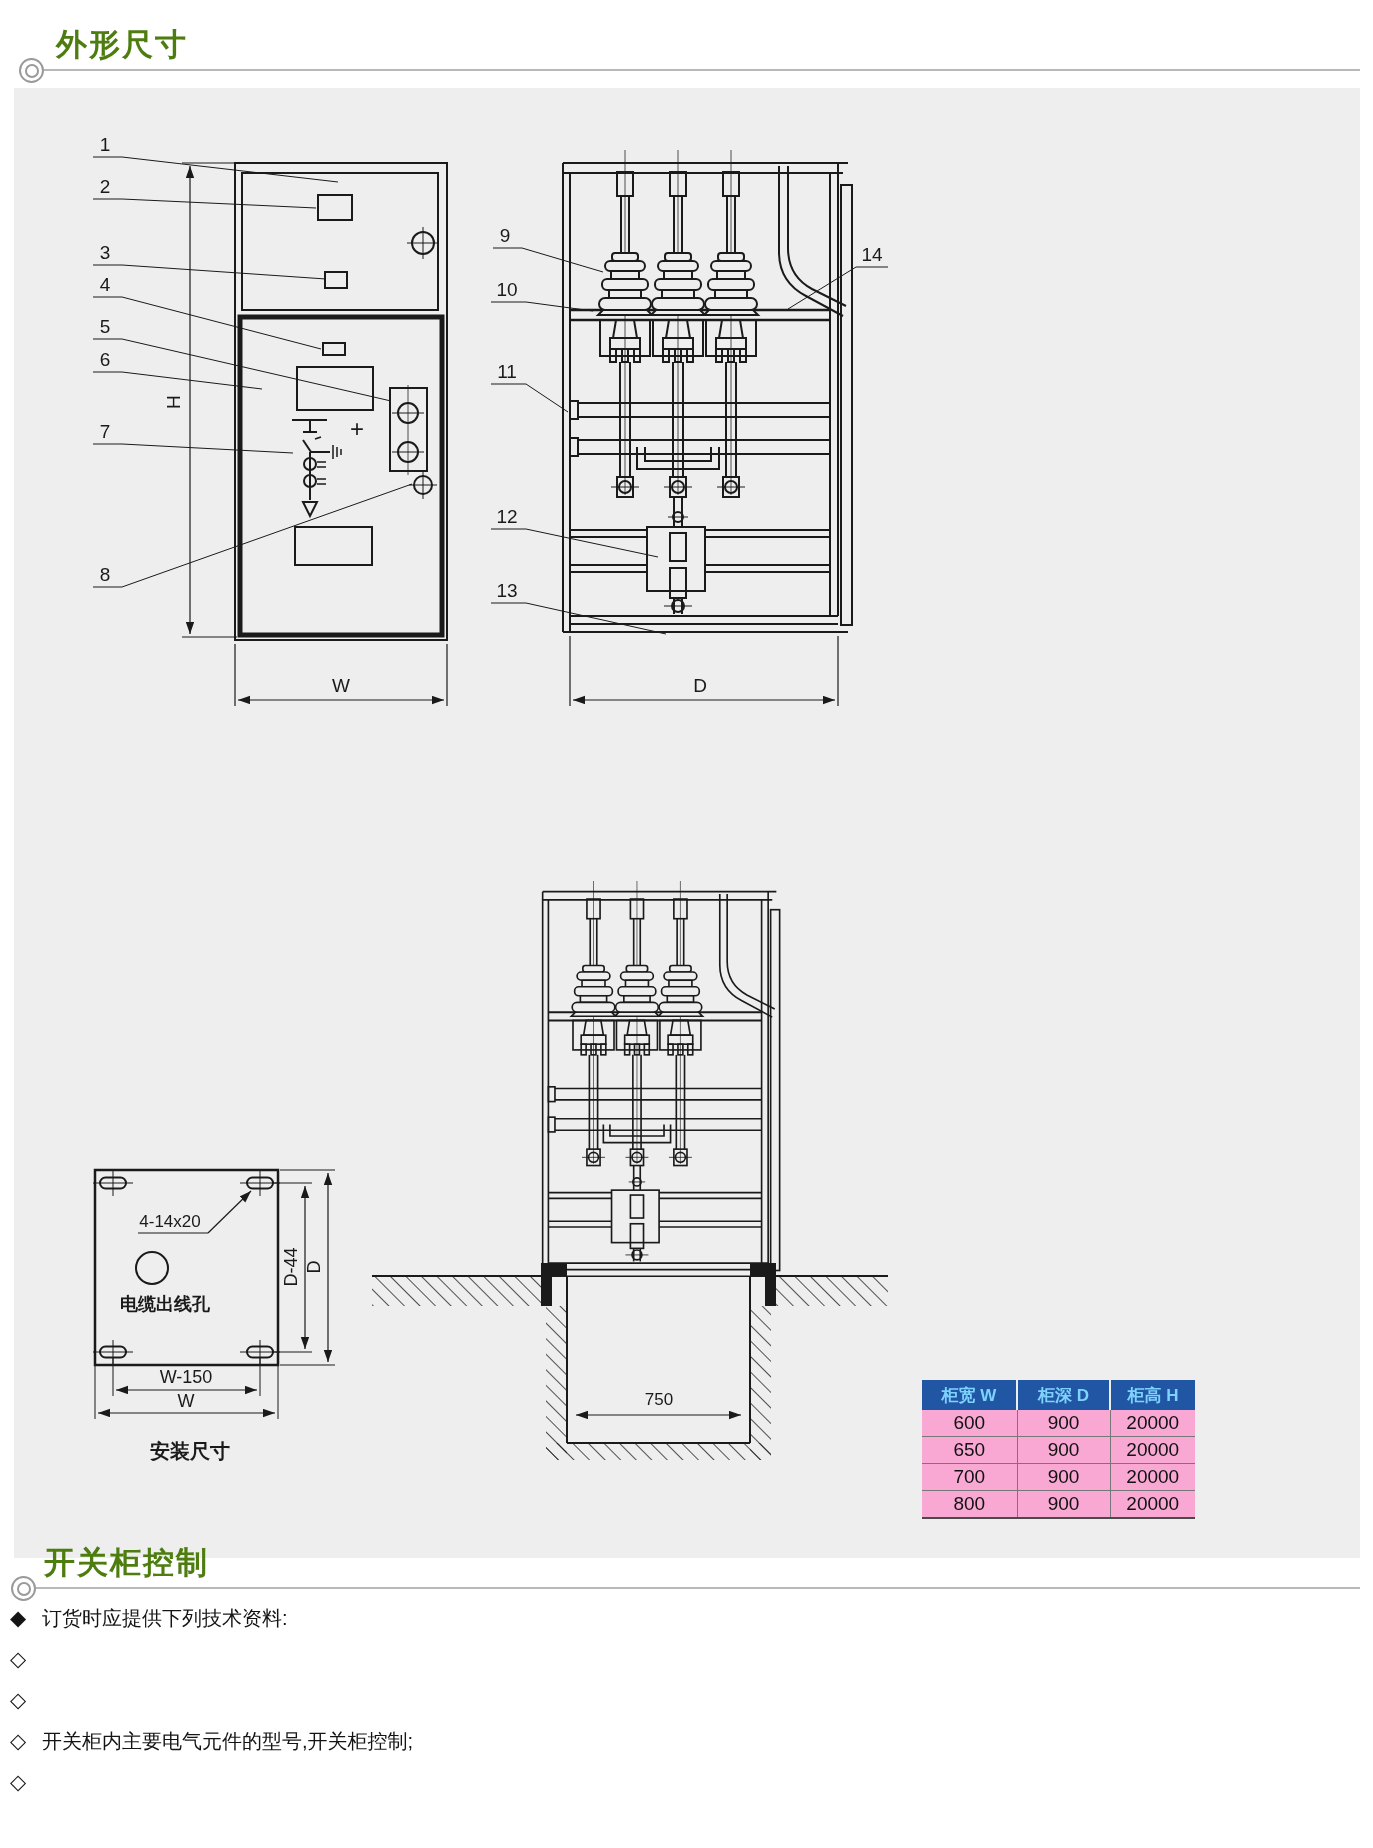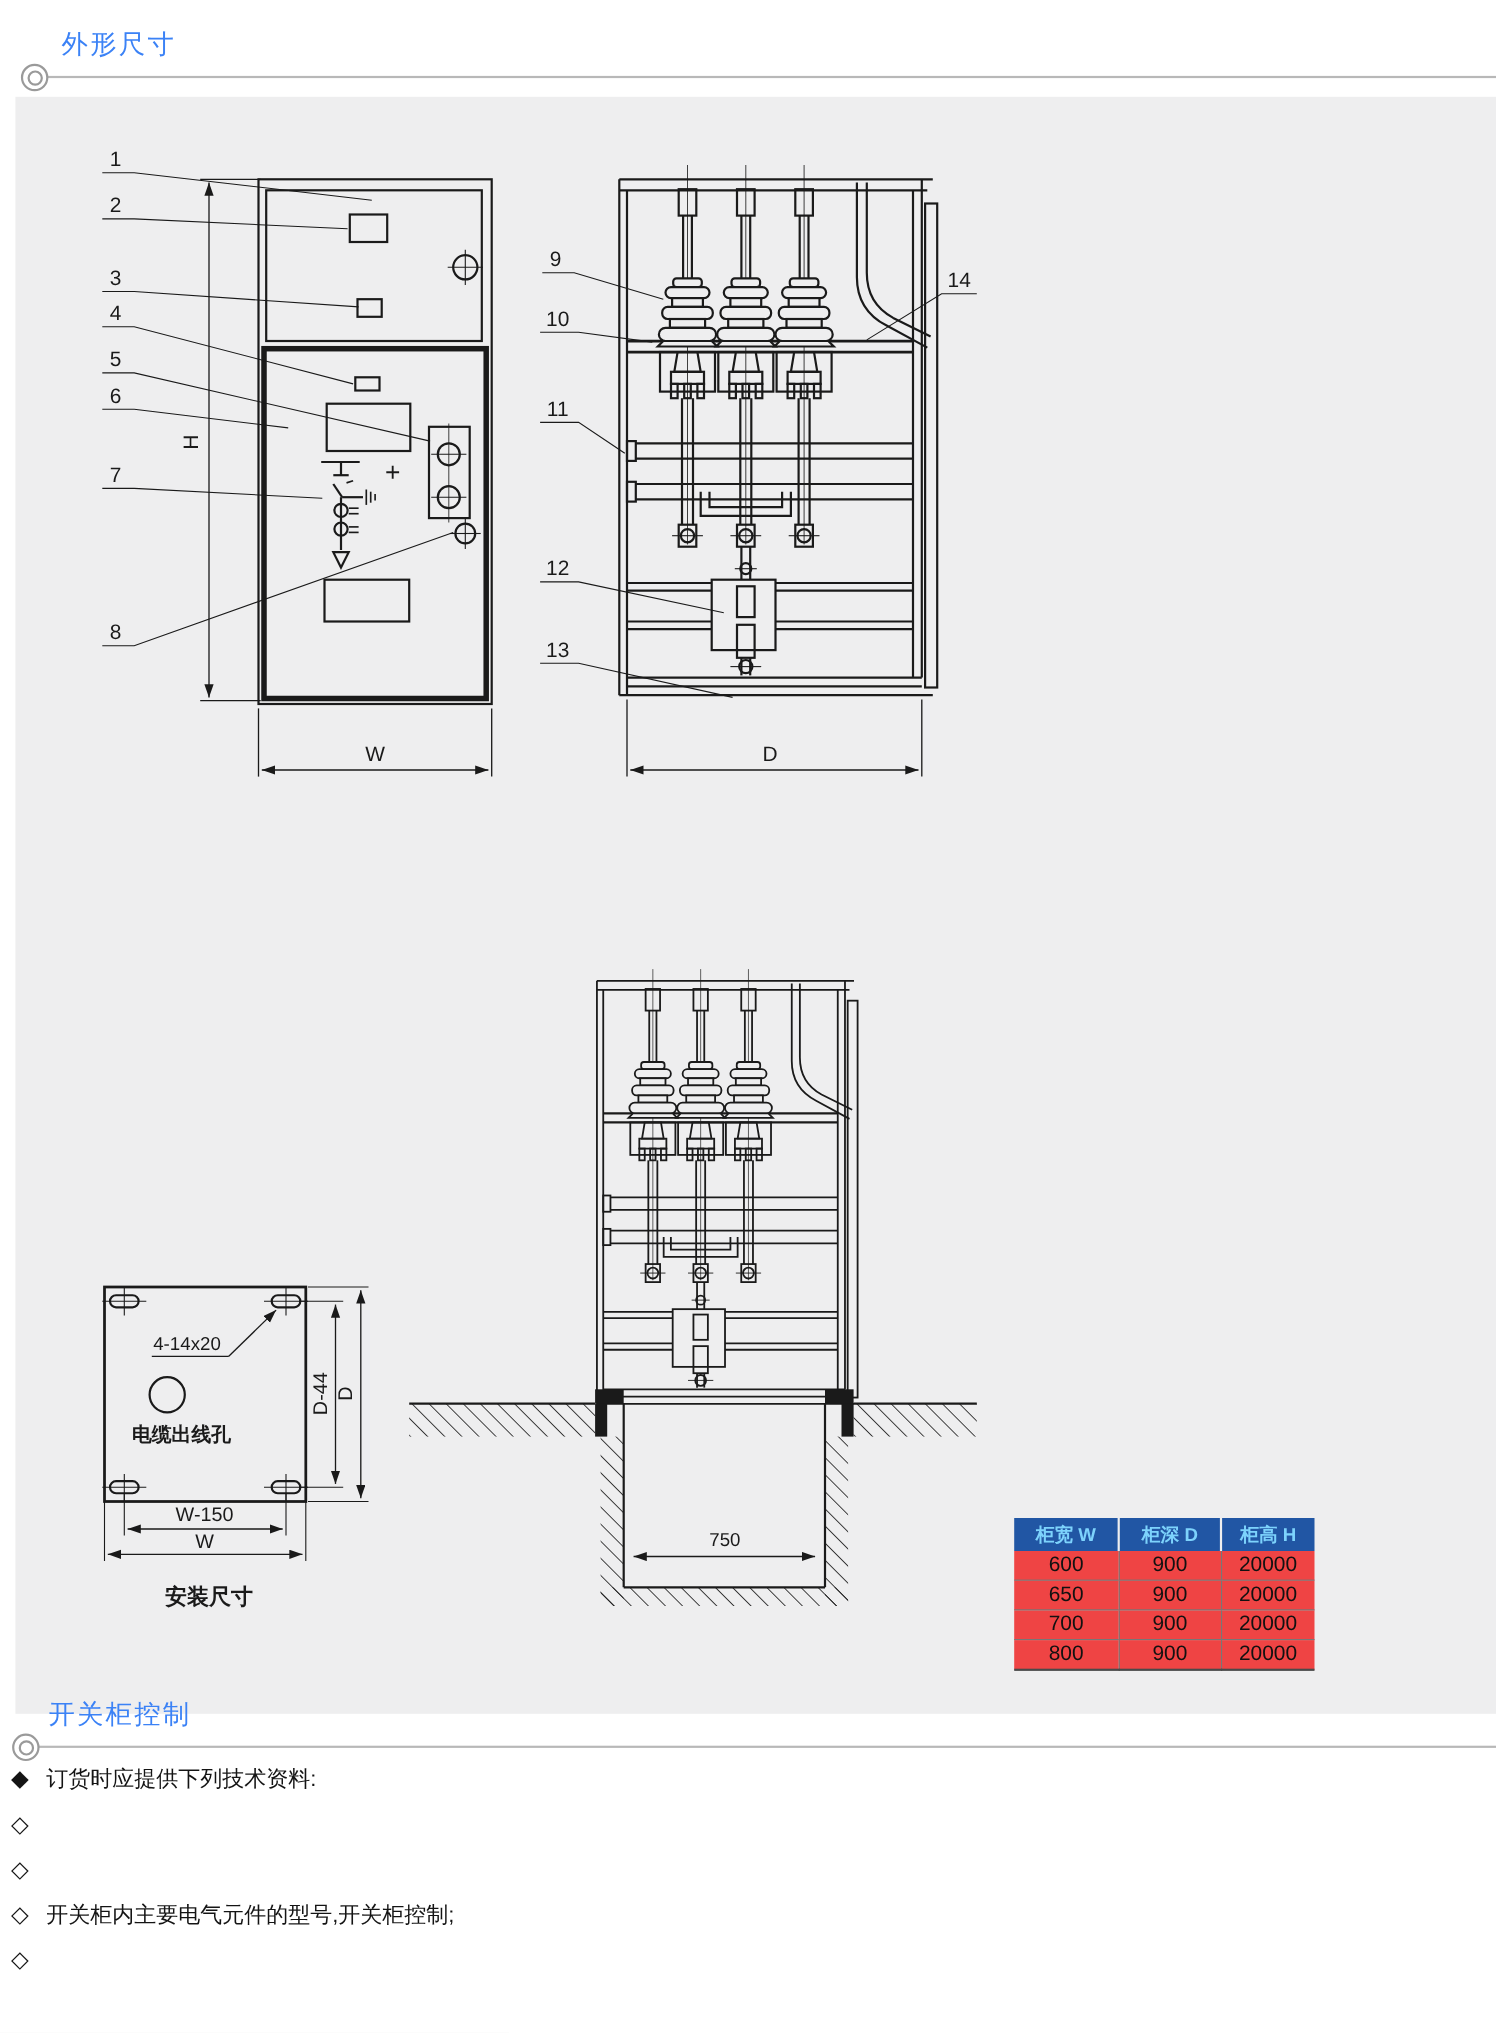--- a/index.html
+++ b/index.html
@@ -1,21 +1,21 @@
 <!DOCTYPE html>
 <html><head>
 <meta charset="utf-8">
 <style>
   html,body{margin:0;padding:0;}
   body{
     width:1373px;height:1848px;position:relative;background:#ffffff;
     font-family:"Liberation Sans", sans-serif;color:#1a1a1a;overflow:hidden;
   }
   .sec-title{
-    position:absolute;font-size:24px;font-weight:normal;color:#3b82f6;letter-spacing:2px;
+    position:absolute;font-size:31px;font-weight:bold;color:#4d7c0f;letter-spacing:2px;
   }
   .hr{position:absolute;left:30px;width:1330px;border-top:2px solid #b8b8b8;}
   .ring{
     position:absolute;width:21px;height:21px;border:2px solid #9a9a9a;border-radius:50%;
     background:#fff;display:flex;align-items:center;justify-content:center;z-index:2;
   }
   .ring::after{content:'';width:10px;height:10px;border:2px solid #9a9a9a;border-radius:50%;}
   .panel{
     position:absolute;left:14px;top:88px;width:1346px;height:1470px;background:#eeeeef;
   }
@@ -25,21 +25,21 @@
     position:absolute;left:908px;top:1292px;width:270px;border-collapse:collapse;
     font-family:"Liberation Sans", sans-serif;table-layout:fixed;
   }
   .size-table th{
     background:#2156a4;color:#7dd3fc;font-size:17px;font-weight:bold;height:30px;
     border-left:2px solid #eeeeef;padding:0;text-align:center;
   }
   .size-table th:first-child{border-left:none;}
   .size-table td{
     font-size:19px;color:#111;text-align:center;height:26px;padding:0;
-    border-top:1px solid #777;border-left:1px solid #777;background:#ef4444;
+    border-top:1px solid #777;border-left:1px solid #777;background:#f9a8d4;
   }
   .size-table td:first-child{border-left:none;}
   .size-table tr:first-child td{border-top:none;}
   .size-table{border-bottom:2px solid #4a4a4a;}
   
   .notes{position:absolute;left:10px;top:1606px;width:1360px;}
   .note{display:flex;align-items:flex-start;margin-bottom:17px;font-size:20px;line-height:24px;color:#141414;}
   .note .bullet{width:32px;flex:0 0 32px;font-size:21px;line-height:24px;}
 </style>
 </head>

